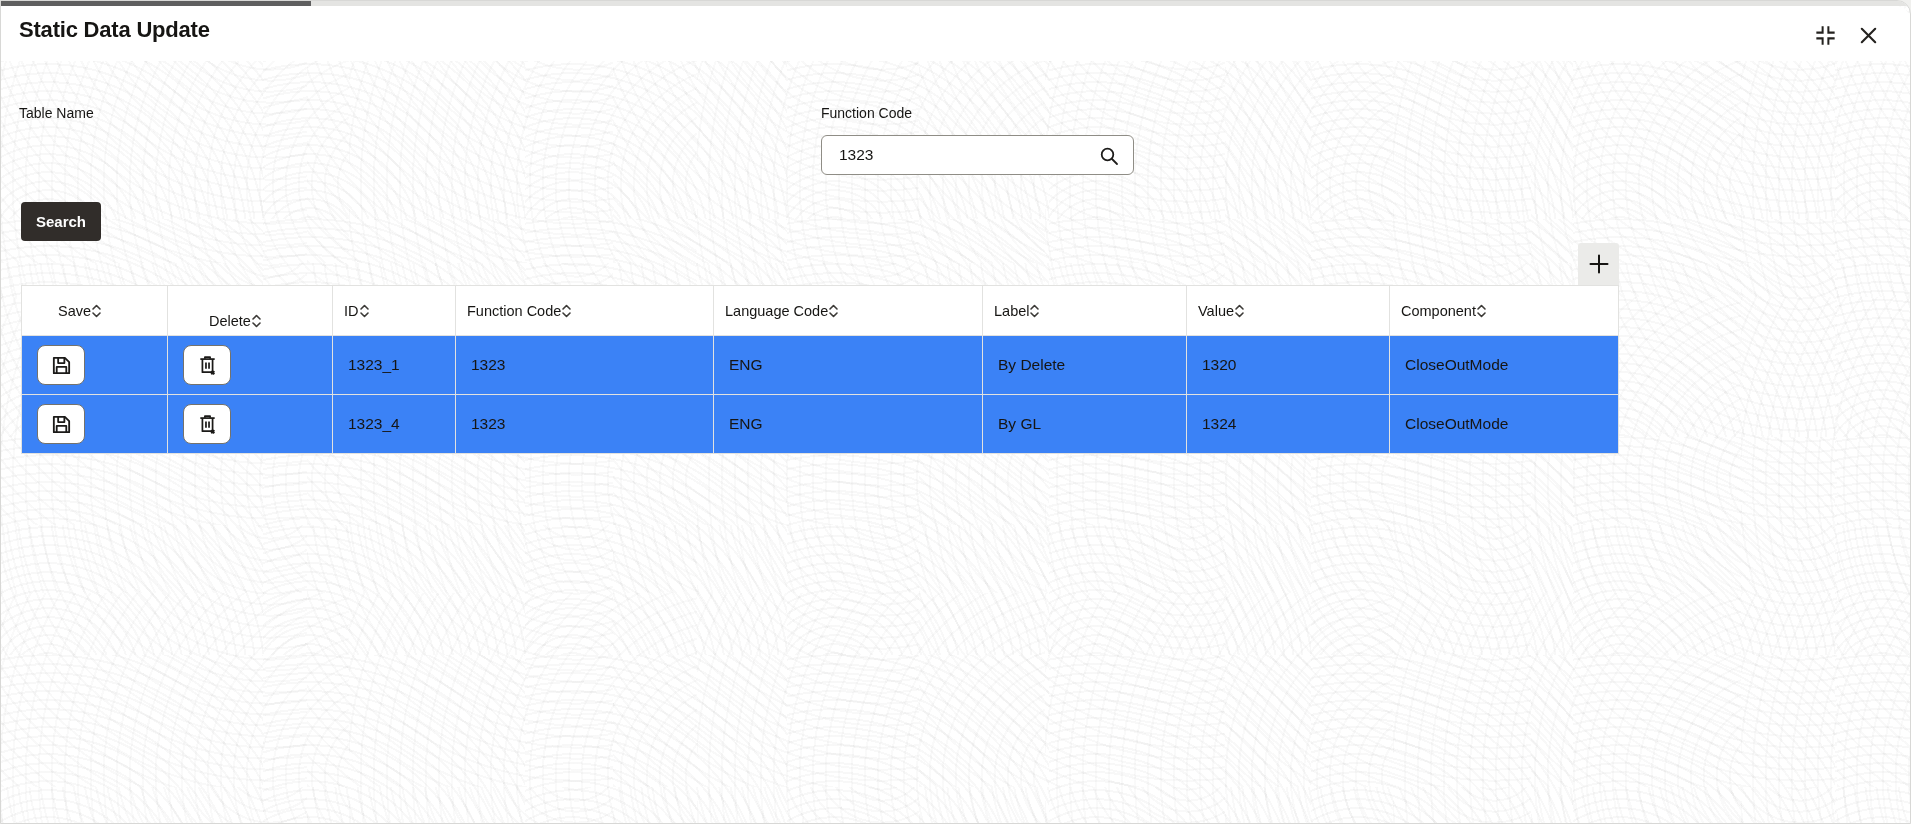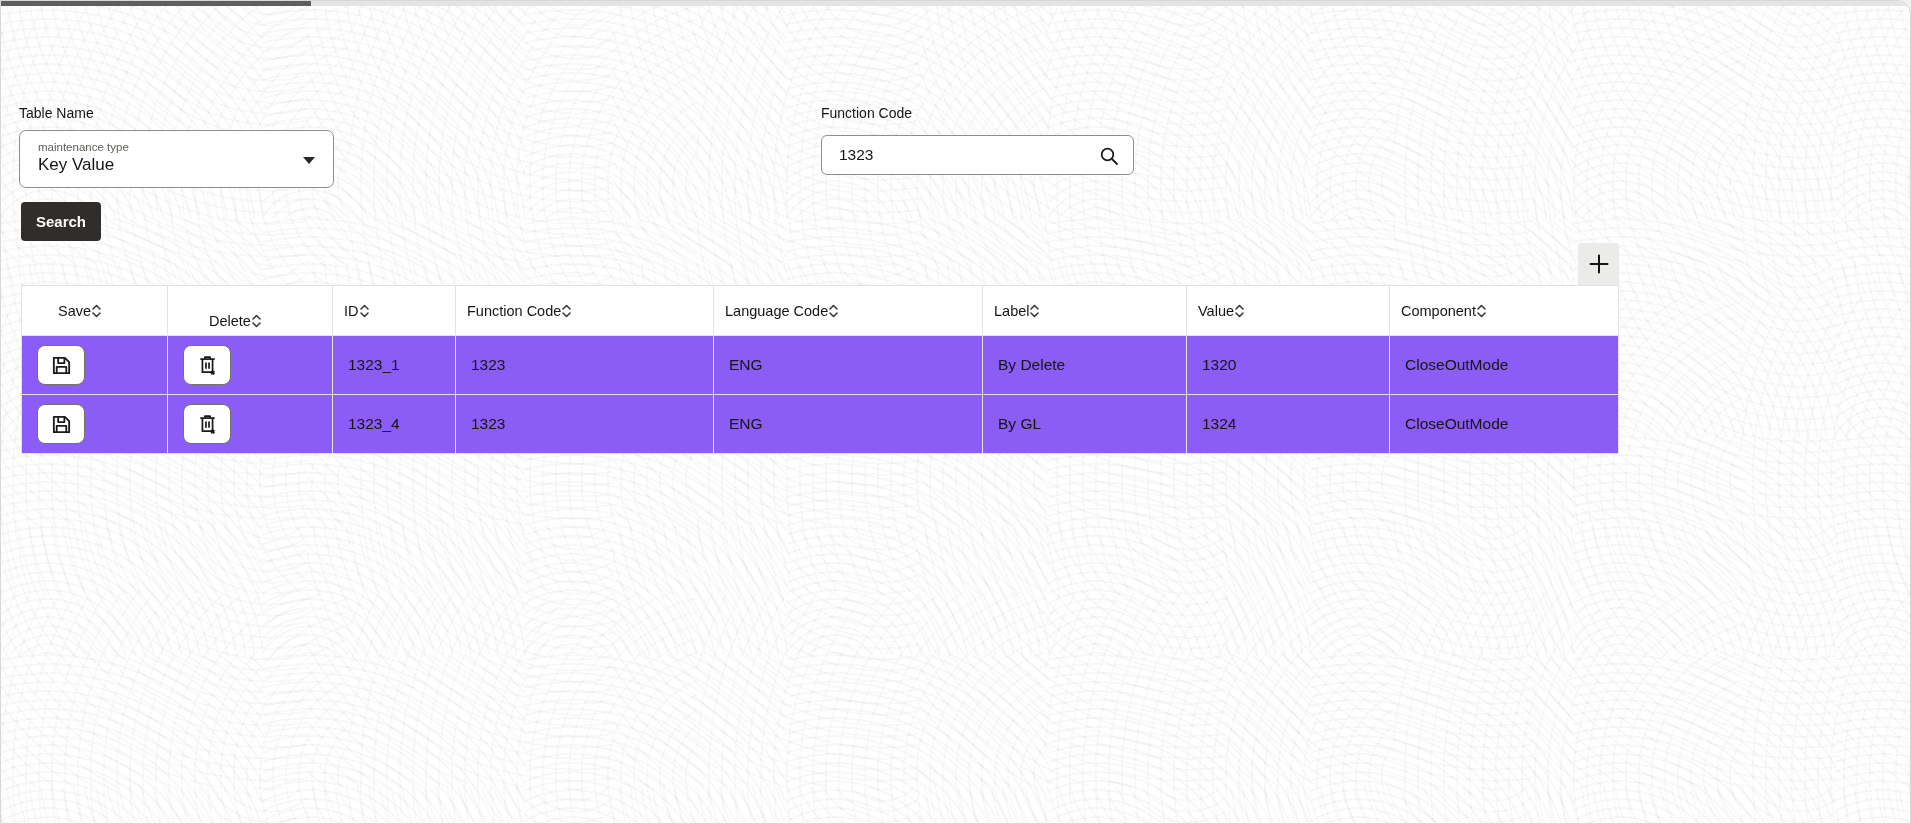--- a/index.html
+++ b/index.html
@@ -64,21 +64,21 @@
   .add-btn {
     position:absolute; left:1577px; top:242px; width:41px; height:42px;
     background:#ebebe9; border:none; border-radius:3px 3px 0 0; cursor:pointer;
     display:flex; align-items:center; justify-content:center; color:#161513;
   }
 
   
   .grid { position:absolute; left:20px; top:284px; width:1597px; border-collapse:collapse; table-layout:fixed; background:#fff; }
   .grid th, .grid td { border:1px solid #e2e2e0; font-weight:400; }
   .grid thead th { height:50px; font-size:14.5px; color:#161513; cursor:pointer; background:#fff; }
-  .grid tbody td { height:59px; font-size:15.5px; color:#161513; padding:0 0 0 15px; background:#8b5cf6; }
+  .grid tbody td { height:59px; font-size:15.5px; color:#161513; padding:0 0 0 15px; background:#3b82f6; }
   .th-flex { display:flex; align-items:center; padding:0 16px 0 11px; }
   .th-save .th-flex { padding-left:36px; }
   .th-delete .th-flex { padding-left:41px;margin-top:20px; }
   .sort-icon { width:11px; height:18px; color:#3c3a37; flex:none; }
   .cell-btn {
     width:48px; height:40px; background:#fff; border:1px solid #74726c; border-radius:8px;
     display:flex; align-items:center; justify-content:center; cursor:pointer; color:#1b1a18;
   }
   td.action-cell { padding-left:8px; }
 </style>
@@ -121,29 +121,35 @@
     </g>
   </defs>
 </svg>
 
 <div class="stage">
 
   <div class="top-scrollbar">
     <div class="thumb"></div>
   </div>
 
+  <div class="header">
+    <div class="page-title">Static Data Update</div>
+    <button class="win-btn collapse" title="">
+      <svg width="23" height="23" viewBox="0 0 24 24">
+          <use href="#ic-collapse"></use>
+        </svg>
+    </button>
+    <button class="win-btn close" title="">
+      <svg width="23" height="23" viewBox="0 0 24 24">
+          <use href="#ic-close"></use>
+        </svg>
+    </button>
+  </div>
 
   <div class="field-label lbl-table-name">Table Name</div>
-  <div class="select-box">
-    <span class="inner-label">maintenance type</span>
-    <span class="inner-value">Key Value</span>
-    <svg class="caret" viewBox="0 0 12 7">
-        <polygon points="0,0 12,0 6,7" fill="currentColor"></polygon>
-      </svg>
-  </div>
 
   <div class="field-label lbl-function-code">Function Code</div>
   <div class="search-input-wrap">
     <input type="text" value="1323" style="">
     <svg class="mag" viewBox="0 0 24 24">
         <use href="#ic-mag"></use>
       </svg>
   </div>
 
   <button class="search-btn">Search</button>

